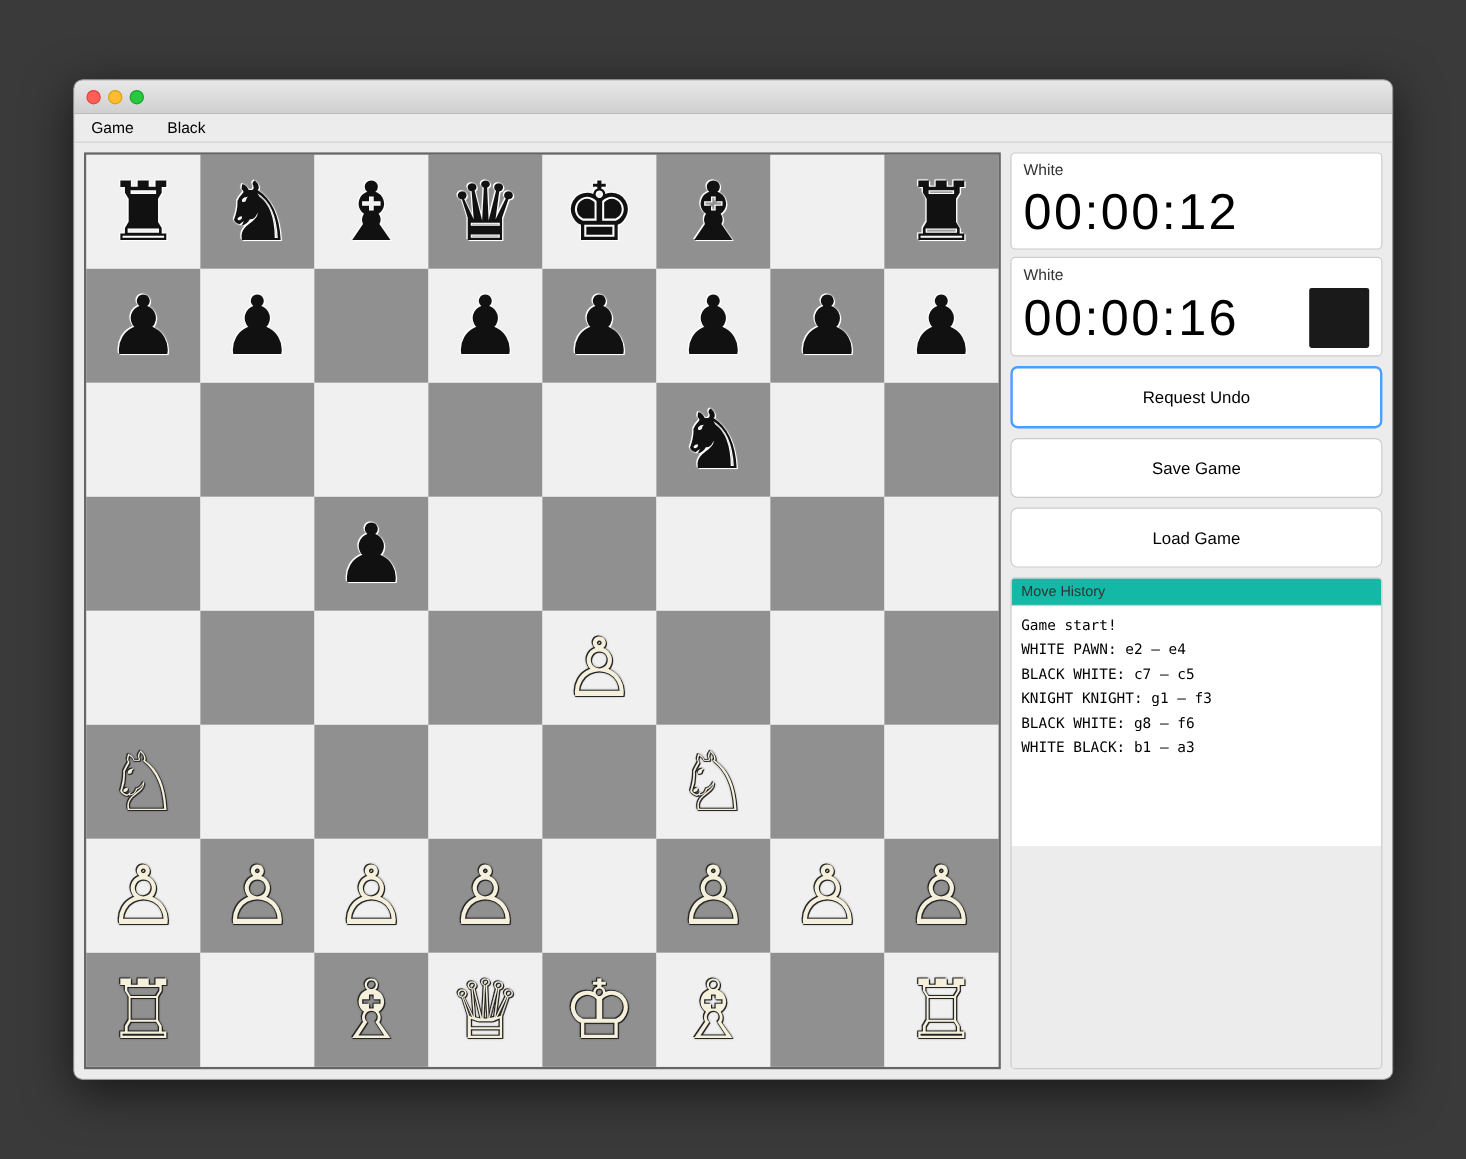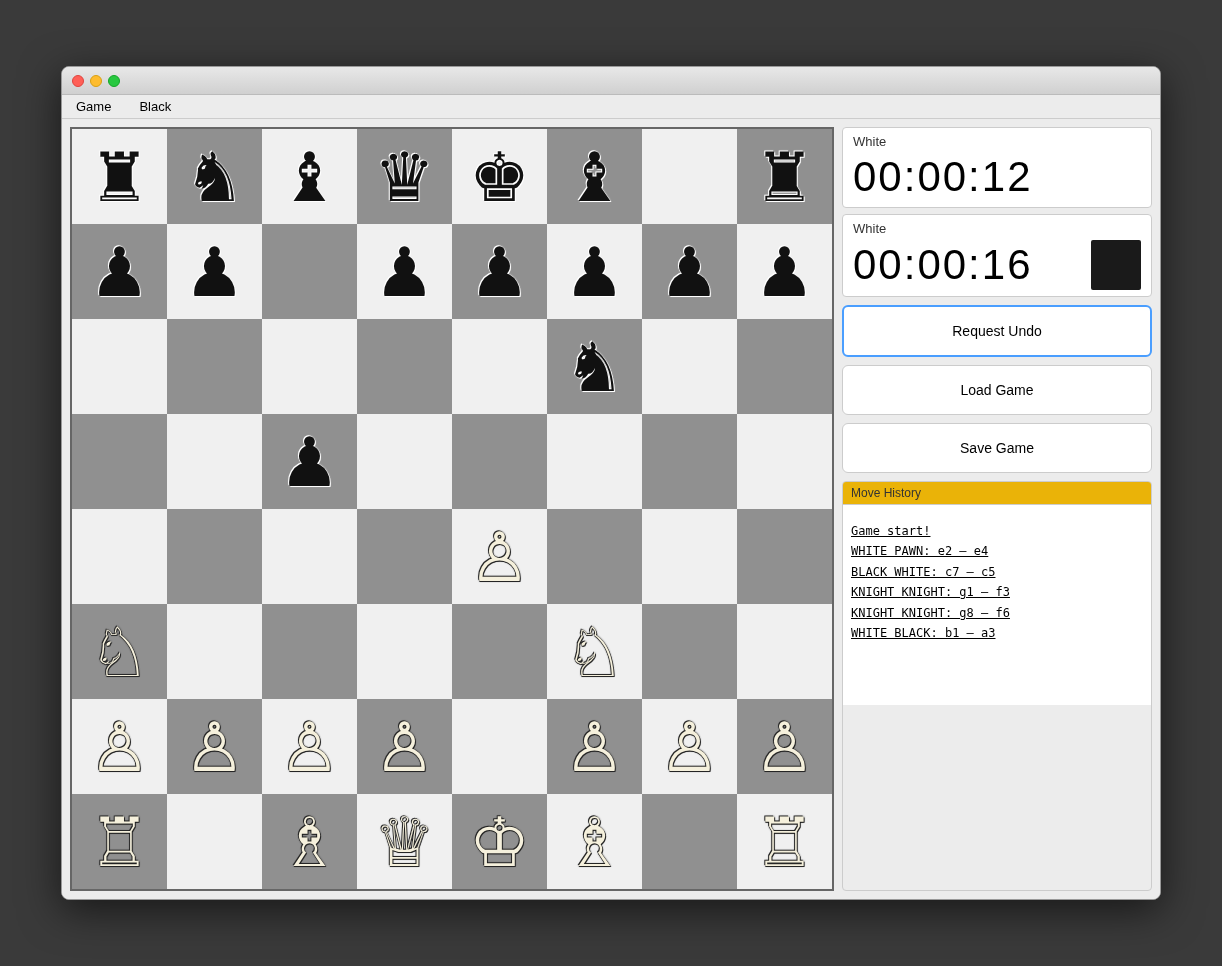--- a/index.html
+++ b/index.html
@@ -136,35 +136,34 @@
       text-align: center;
     }
     .btn.active-border { border: 2px solid #4a9eff; }
     .move-history-section {
       flex: 1;
       border: 1px solid #ccc;
       border-radius: 4px;
       overflow: hidden;
     }
     .move-history-header {
-      background: #eab308;
+      background: #14b8a6;
       padding: 4px 8px;
       font-size: 12px;
       color: #333;
       border-bottom: 1px solid #ccc;
     }
     .move-history-content {
       background: white;
-      padding: 16px 8px;
+      padding: 6px 8px;
       font-size: 12px;
       line-height: 1.7;
       color: #000;
       min-height: 200px;
       font-family: monospace;
-      text-decoration: underline;
     }
   </style>
 </head>
 <body>
 
 <div class="window">
 
   <div class="title-bar">
     <div class="traffic-lights">
       <div class="tl tl-close"></div>
@@ -263,29 +262,29 @@
         <div class="timer-box">
           <div class="timer-label">White</div>
           <div class="timer-display">
             <div class="timer-value">00:00:16</div>
             <div class="timer-indicator"></div>
           </div>
         </div>
       </div>
 
       <button class="btn active-border">Request Undo</button>
+      <button class="btn">Save Game</button>
       <button class="btn">Load Game</button>
-      <button class="btn">Save Game</button>
 
       <div class="move-history-section">
         <div class="move-history-header">Move History</div>
         <div class="move-history-content" id="move-history">
             <div>Game start!</div>
             <div>WHITE PAWN: e2 – e4</div>
             <div>BLACK WHITE: c7 – c5</div>
             <div>KNIGHT KNIGHT: g1 – f3</div>
-            <div>KNIGHT KNIGHT: g8 – f6</div>
+            <div>BLACK WHITE: g8 – f6</div>
             <div>WHITE BLACK: b1 – a3</div>
           </div>
       </div>
     </div>
   </div>
 </div>
 
 </body></html>

